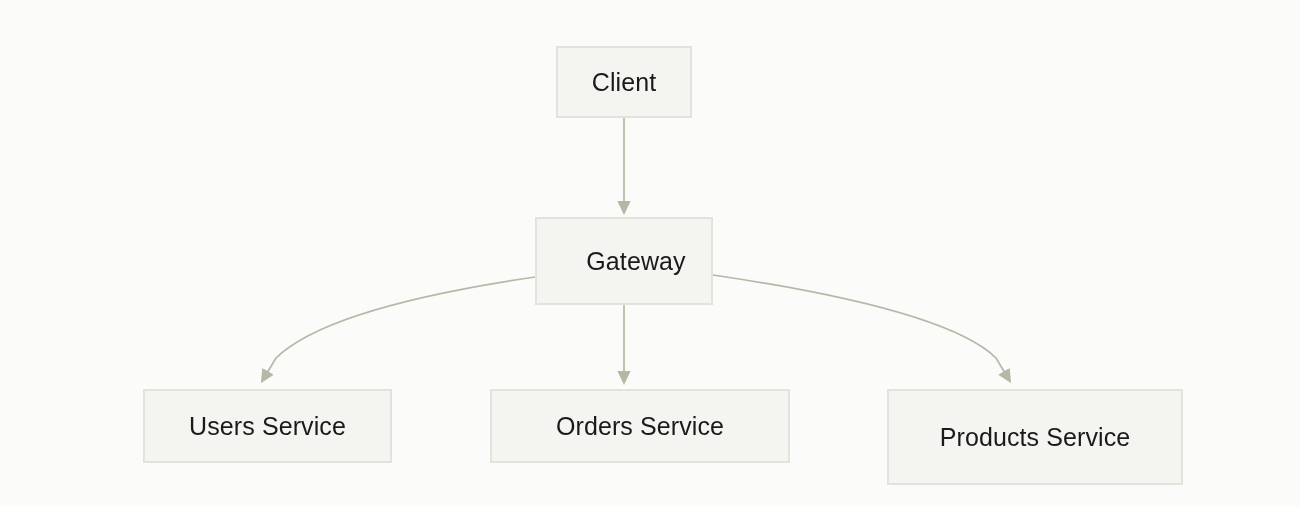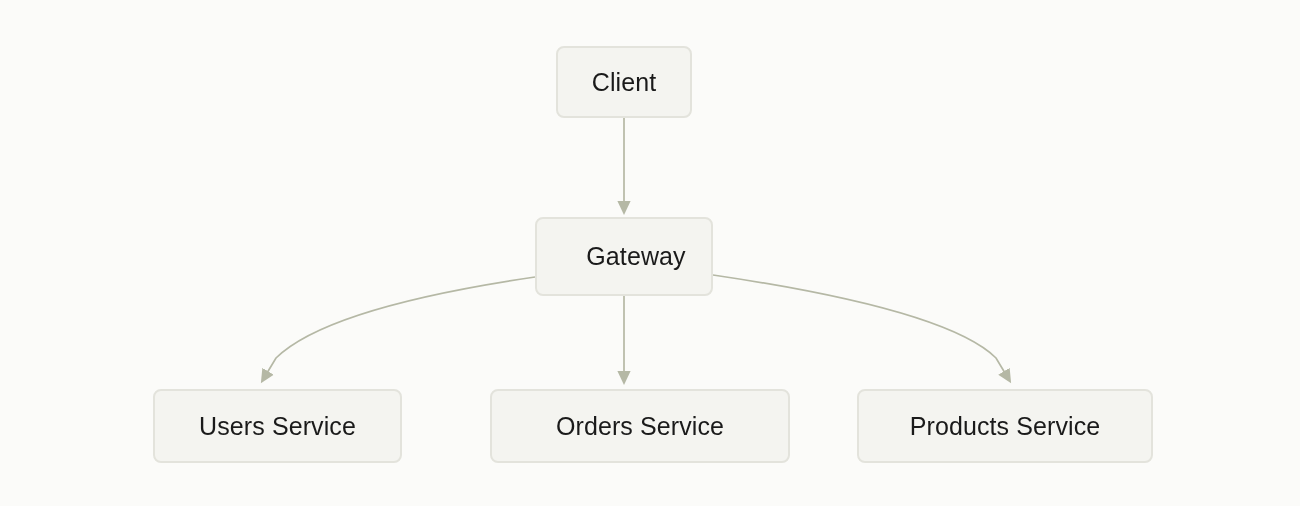--- a/index.html
+++ b/index.html
@@ -28,41 +28,41 @@
     left: 0;
     width: 1300px;
     height: 506px;
     pointer-events: none;
   }
   .node {
     position: absolute;
     box-sizing: border-box;
     background: #f4f4f0;
     border: 2px solid #e3e3dc;
-    border-radius: 8px;
+    border-radius: 0;
     display: flex;
     align-items: center;
     justify-content: center;
     z-index: 2;
   }
   .node-label {
     font-size: 25px;
     font-weight: 400;
     color: #1a1a1a;
     letter-spacing: 0.1px;
     line-height: 1;
     white-space: nowrap;
     -webkit-font-smoothing: antialiased;
   }
   
   #node-client        { left: 556px; top: 46px;  width: 136px; height: 72px; }
-  #node-gateway       { left: 535px; top: 217px; width: 178px; height: 79px; padding-left: 24px; }
-  #node-users         { left: 153px; top: 389px; width: 249px; height: 74px; }
+  #node-gateway       { left: 535px; top: 217px; width: 178px; height: 88px; padding-left: 24px; }
+  #node-users         { left: 143px; top: 389px; width: 249px; height: 74px; }
   #node-orders        { left: 490px; top: 389px; width: 300px; height: 74px; }
-  #node-products      { left: 857px; top: 389px; width: 296px; height: 74px; }
+  #node-products      { left: 887px; top: 389px; width: 296px; height: 96px; }
 </style>
 </head>
 <body>
 
 <div id="diagram-canvas">
 
   <svg class="edge-layer" viewBox="0 0 1300 506" width="1300" height="506" xmlns="http://www.w3.org/2000/svg">
     <defs>
       <marker id="arrowhead" markerWidth="9" markerHeight="9" refX="1.2" refY="4.5" orient="auto" markerUnits="strokeWidth">
         <path d="M0,0.6 L8.2,4.5 L0,8.4 Z" fill="#b5b8a5"></path>

